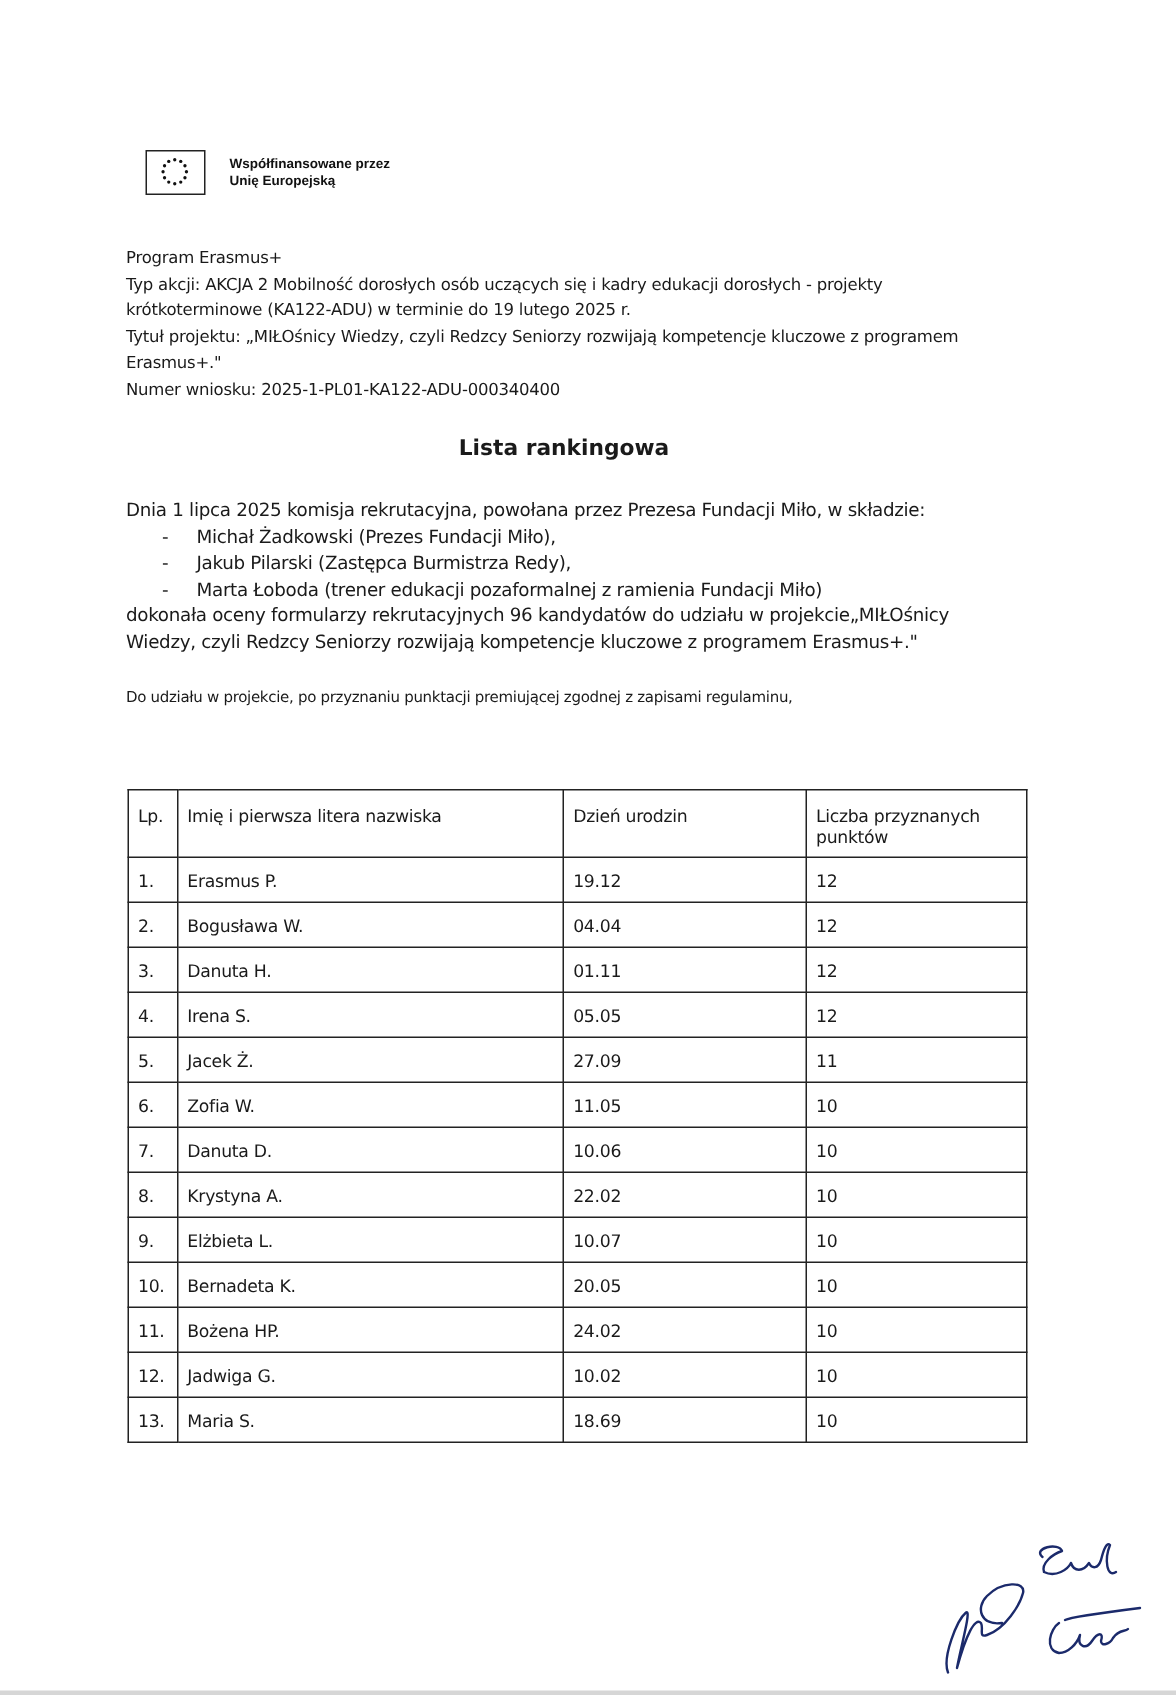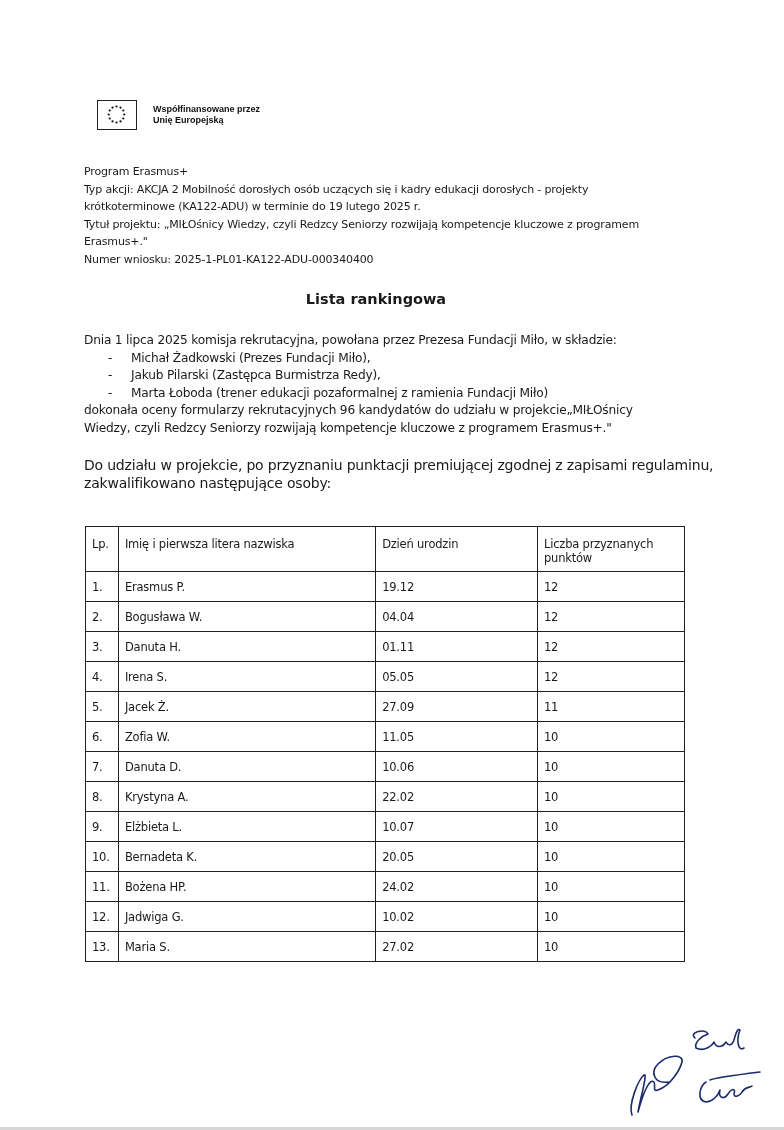--- a/index.html
+++ b/index.html
@@ -18,21 +18,21 @@
   .header-info div { white-space: nowrap; }
 
   .doc-title { position: absolute; left: 0; width: 752px; top: 291px; text-align: center; font-weight: bold; font-size: 14.5px; }
 
   .intro { position: absolute; left: 84px; top: 332px; width: 620px; font-size: 12.2px; line-height: 17.6px; letter-spacing: -0.2px; }
   .intro div { white-space: nowrap; }
   .committee { margin: 0; padding: 0; list-style: none; }
   .committee li { position: relative; padding-left: 47px; white-space: nowrap; }
   .committee li .dash { position: absolute; left: 24px; }
 
-  .qualify { position: absolute; left: 84px; top: 457px; width: 620px; font-size: 14px; line-height: 17.6px; letter-spacing: -0.2px; }
+  .qualify { position: absolute; left: 84px; top: 457px; width: 620px; font-size: 10px; line-height: 17.6px; letter-spacing: -0.2px; }
   .qualify div { white-space: nowrap; }
 
   table.ranking {
     position: absolute; left: 85px; top: 526px; width: 600px;
     border-collapse: collapse; font-size: 11.5px; letter-spacing: -0.2px;
   }
   table.ranking td, table.ranking th {
     border: 1.6px solid #222; text-align: left; font-weight: normal; vertical-align: top;
     padding: 6px 6px 0 6px; height: 30px; box-sizing: border-box;
   }
@@ -98,21 +98,20 @@
         <span class="dash">-</span>
         <span>Marta Łoboda (trener edukacji pozaformalnej z ramienia Fundacji Miło)</span>
       </li>
     </ul>
     <div>dokonała oceny formularzy rekrutacyjnych 96 kandydatów do udziału w projekcie„MIŁOśnicy</div>
     <div>Wiedzy, czyli Redzcy Seniorzy rozwijają kompetencje kluczowe z programem Erasmus+."</div>
   </div>
 
   <div class="qualify">
     <div>Do udziału w projekcie, po przyznaniu punktacji premiującej zgodnej z zapisami regulaminu,</div>
-    <div>zakwalifikowano następujące osoby:</div>
   </div>
 
   <table class="ranking">
     <thead>
       <tr>
         <th class="c1">Lp.</th>
         <th class="c2">Imię i pierwsza litera nazwiska</th>
         <th class="c3">Dzień urodzin</th>
         <th class="c4">Liczba przyznanych punktów</th>
       </tr>
@@ -186,21 +185,21 @@
         </tr>
         <tr>
           <td>12.</td>
           <td>Jadwiga G.</td>
           <td>10.02</td>
           <td>10</td>
         </tr>
         <tr>
           <td>13.</td>
           <td>Maria S.</td>
-          <td>27.02</td>
+          <td>18.69</td>
           <td>10</td>
         </tr>
       </tbody>
   </table>
 
   <div class="signature">
     <svg width="170" height="105" viewBox="0 0 170 105" fill="none" stroke="#1b2a6b" stroke-width="1.6" stroke-linecap="round" stroke-linejoin="round">
       <path d="M22 95 C 18 85, 28 60, 34 55 C 38 52, 30 80, 28 92 C 34 70, 40 58, 44 62 C 46 66, 42 72, 48 70 C 60 66, 70 50, 72 42 C 74 34, 58 34, 48 44 C 40 52, 44 64, 58 62"></path>
       <path d="M85 18 C 78 12, 96 8, 98 14 C 92 16, 84 22, 86 28 C 94 32, 102 26, 104 22 M104 22 C 106 28, 112 28, 116 22 C 118 26, 122 26, 124 20 M124 20 C 126 12, 128 8, 130 10 C 126 20, 128 32, 134 28"></path>
       <path d="M96 62 C 90 66, 86 80, 96 82 C 102 82, 108 76, 110 70 C 108 78, 114 80, 118 74 C 122 68, 126 68, 124 74 C 124 78, 130 76, 132 72 C 136 66, 140 68, 142 66 M100 60 C 104 58, 118 56, 150 52"></path>

